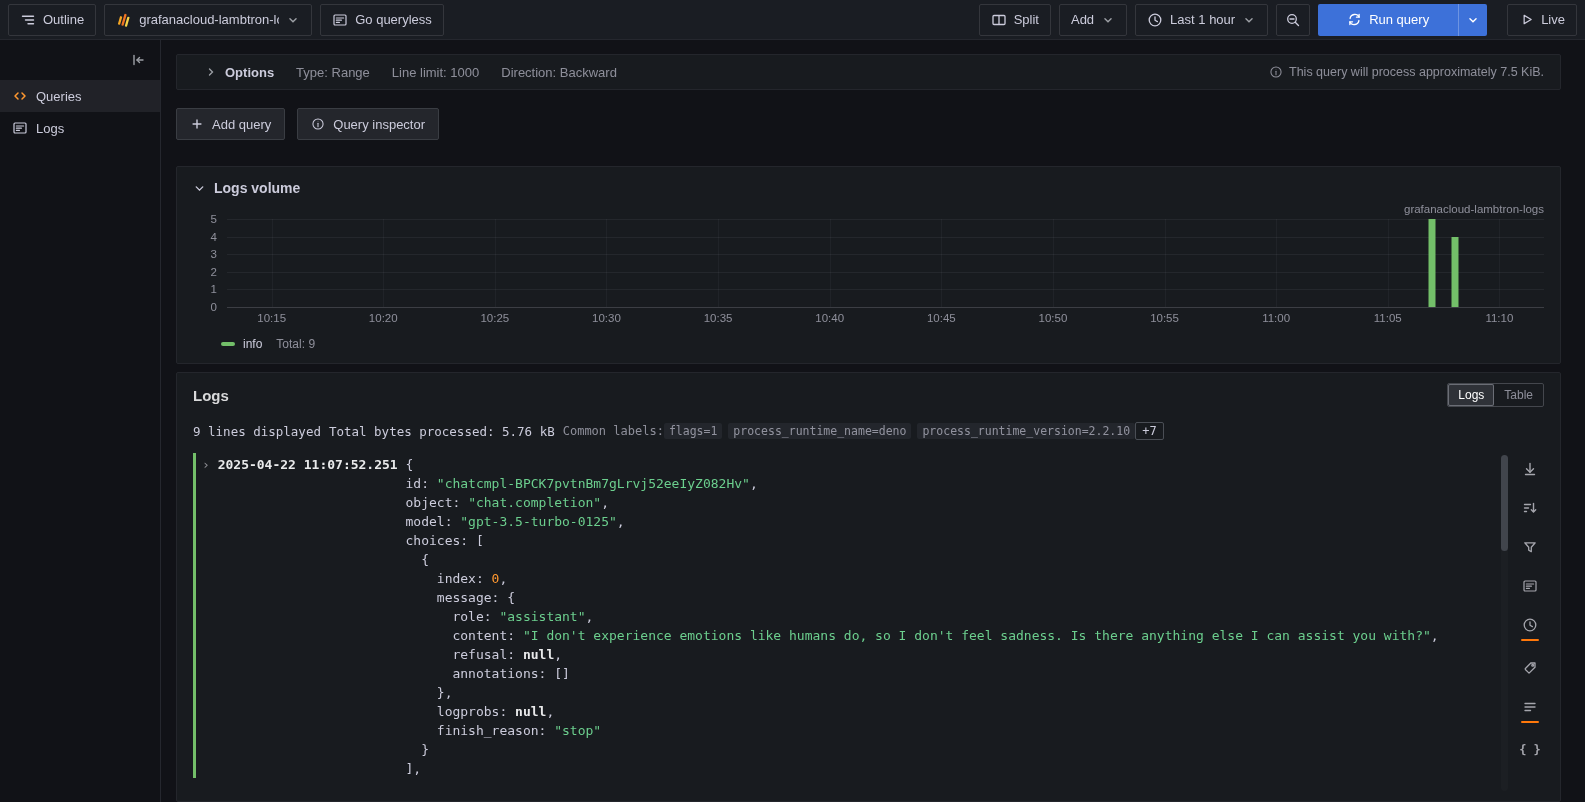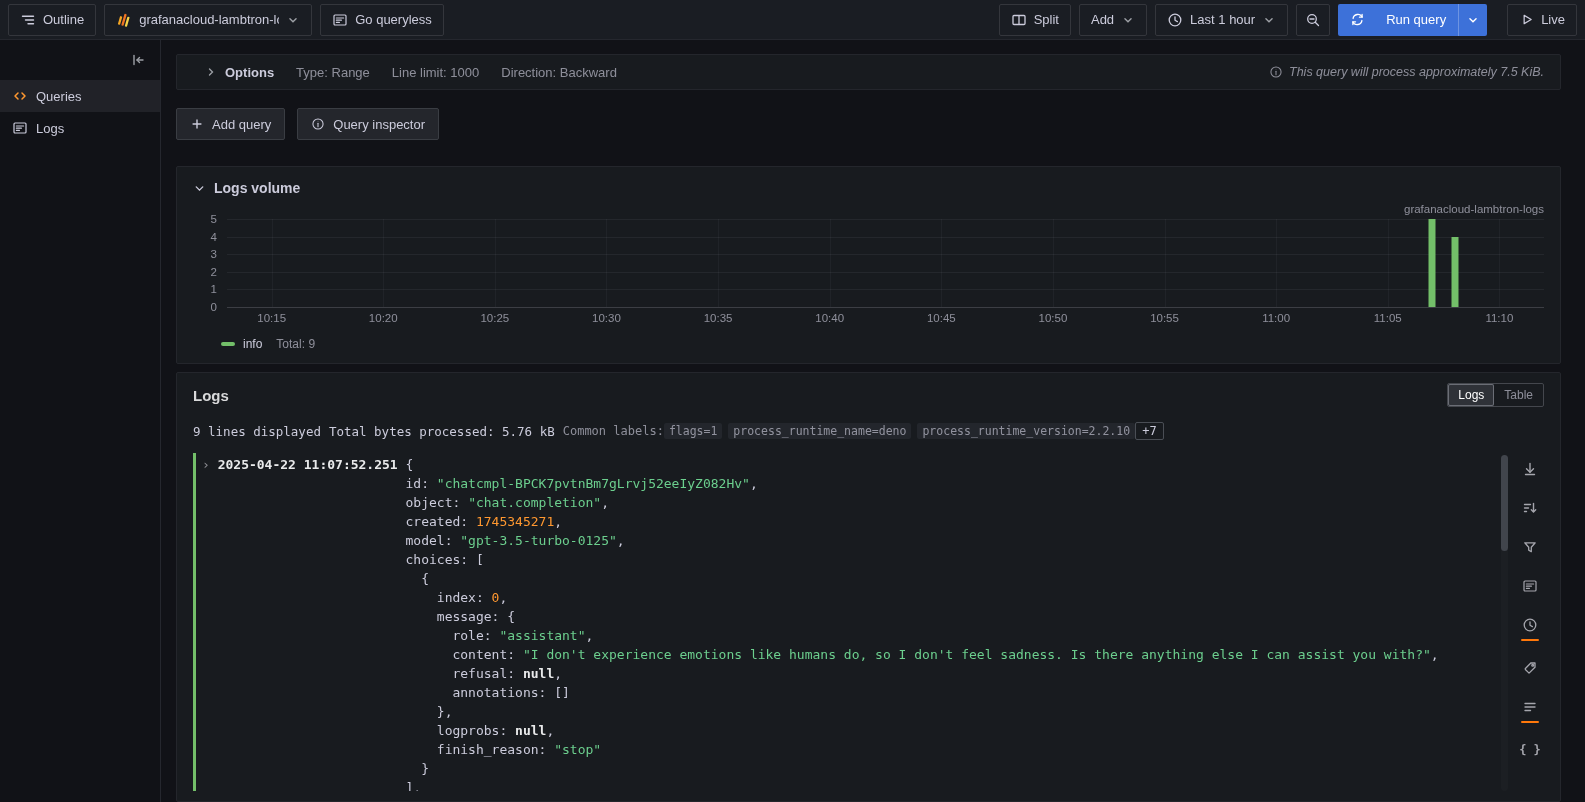--- a/index.html
+++ b/index.html
@@ -36,22 +36,22 @@
   .tbtn{
     height:32px;display:inline-flex;align-items:center;gap:7px;
     background:#1a1d23;border:1px solid #34363c;border-radius:2px;
     color:var(--text);padding:0 11px;font-size:13px;font-weight:500;
   }
   .tbtn .chev{color:var(--text-dim);}
   .ds-name{max-width:140px;overflow:hidden;display:inline-block;}
   .icon-only{padding:0 8px;}
   .run-split{display:inline-flex;height:32px;border-radius:2px;overflow:hidden;}
   .run-main{
-    display:inline-flex;align-items:center;gap:21px;background:var(--blue);
-    border:none;color:#fff;font-weight:500;padding:0 12px;font-size:13px;
+    display:inline-flex;align-items:center;gap:7px;background:var(--blue);
+    border:none;color:#fff;font-weight:500;padding:0 29px;font-size:13px;
   }
   .run-caret{
     display:inline-flex;align-items:center;background:var(--blue);
     border:none;border-left:1px solid rgba(255,255,255,0.25);color:#fff;padding:0 7px;
   }
 
   
   .page{display:flex;height:762px;}
   .sidebar{
     width:161px;flex:0 0 161px;background:var(--bg-canvas);
@@ -73,21 +73,21 @@
     margin-bottom:18px;
   }
   .opt-toggle{
     display:inline-flex;align-items:center;gap:8px;background:none;border:none;
     color:var(--text);margin-left:12px;
   }
   .opt-toggle b{font-weight:700;font-size:13px;}
   .opt-meta{color:var(--text-dim);font-size:13px;}
   .opt-info{
     margin-left:auto;display:inline-flex;align-items:center;gap:6px;
-    color:var(--text-dim);font-size:12.5px;font-style:italic;
+    color:var(--text-dim);font-size:12.5px;
   }
 
   
   .actions-row{display:flex;gap:12px;margin-bottom:26px;}
   .btn-secondary{
     height:32px;display:inline-flex;align-items:center;gap:8px;
     background:#24262c;border:1px solid #3a3d43;border-radius:2px;
     color:var(--text);padding:0 13px;font-size:13px;font-weight:500;
   }
 
@@ -428,21 +428,20 @@
             <span class="chip">process_runtime_version=2.2.10</span>
           </span>
         <button class="more-chip">+7</button>
       </div>
 
       <div class="logs-body">
         <div class="log-entry" id="logEntry">
             <div class="log-line"><span></span><span class="tk-chev">› </span><span class="tk-ts">2025-04-22 11:07:52.251</span><span class="tk-p"> {</span></div>
             <div class="log-line"><span>                          </span><span class="tk-k">id</span><span class="tk-p">: </span><span class="tk-s">"chatcmpl-BPCK7pvtnBm7gLrvj52eeIyZ082Hv"</span><span class="tk-p">,</span></div>
             <div class="log-line"><span>                          </span><span class="tk-k">object</span><span class="tk-p">: </span><span class="tk-s">"chat.completion"</span><span class="tk-p">,</span></div>
-            <div class="log-line"><span>                          </span><span class="tk-k">created</span><span class="tk-p">: </span><span class="tk-n">1745345271</span><span class="tk-p">,</span></div>
             <div class="log-line"><span>                          </span><span class="tk-k">model</span><span class="tk-p">: </span><span class="tk-s">"gpt-3.5-turbo-0125"</span><span class="tk-p">,</span></div>
             <div class="log-line"><span>                          </span><span class="tk-k">choices</span><span class="tk-p">: [</span></div>
             <div class="log-line"><span>                            </span><span class="tk-p">{</span></div>
             <div class="log-line"><span>                              </span><span class="tk-k">index</span><span class="tk-p">: </span><span class="tk-n">0</span><span class="tk-p">,</span></div>
             <div class="log-line"><span>                              </span><span class="tk-k">message</span><span class="tk-p">: {</span></div>
             <div class="log-line"><span>                                </span><span class="tk-k">role</span><span class="tk-p">: </span><span class="tk-s">"assistant"</span><span class="tk-p">,</span></div>
             <div class="log-line"><span>                                </span><span class="tk-k">content</span><span class="tk-p">: </span><span class="tk-s">"I don't experience emotions like humans do, so I don't feel sadness. Is there anything else I can assist you with?"</span><span class="tk-p">,</span></div>
             <div class="log-line"><span>                                </span><span class="tk-k">refusal</span><span class="tk-p">: </span><span class="tk-u">null</span><span class="tk-p">,</span></div>
             <div class="log-line"><span>                                </span><span class="tk-k">annotations</span><span class="tk-p">: []</span></div>
             <div class="log-line"><span>                              </span><span class="tk-p">},</span></div>

